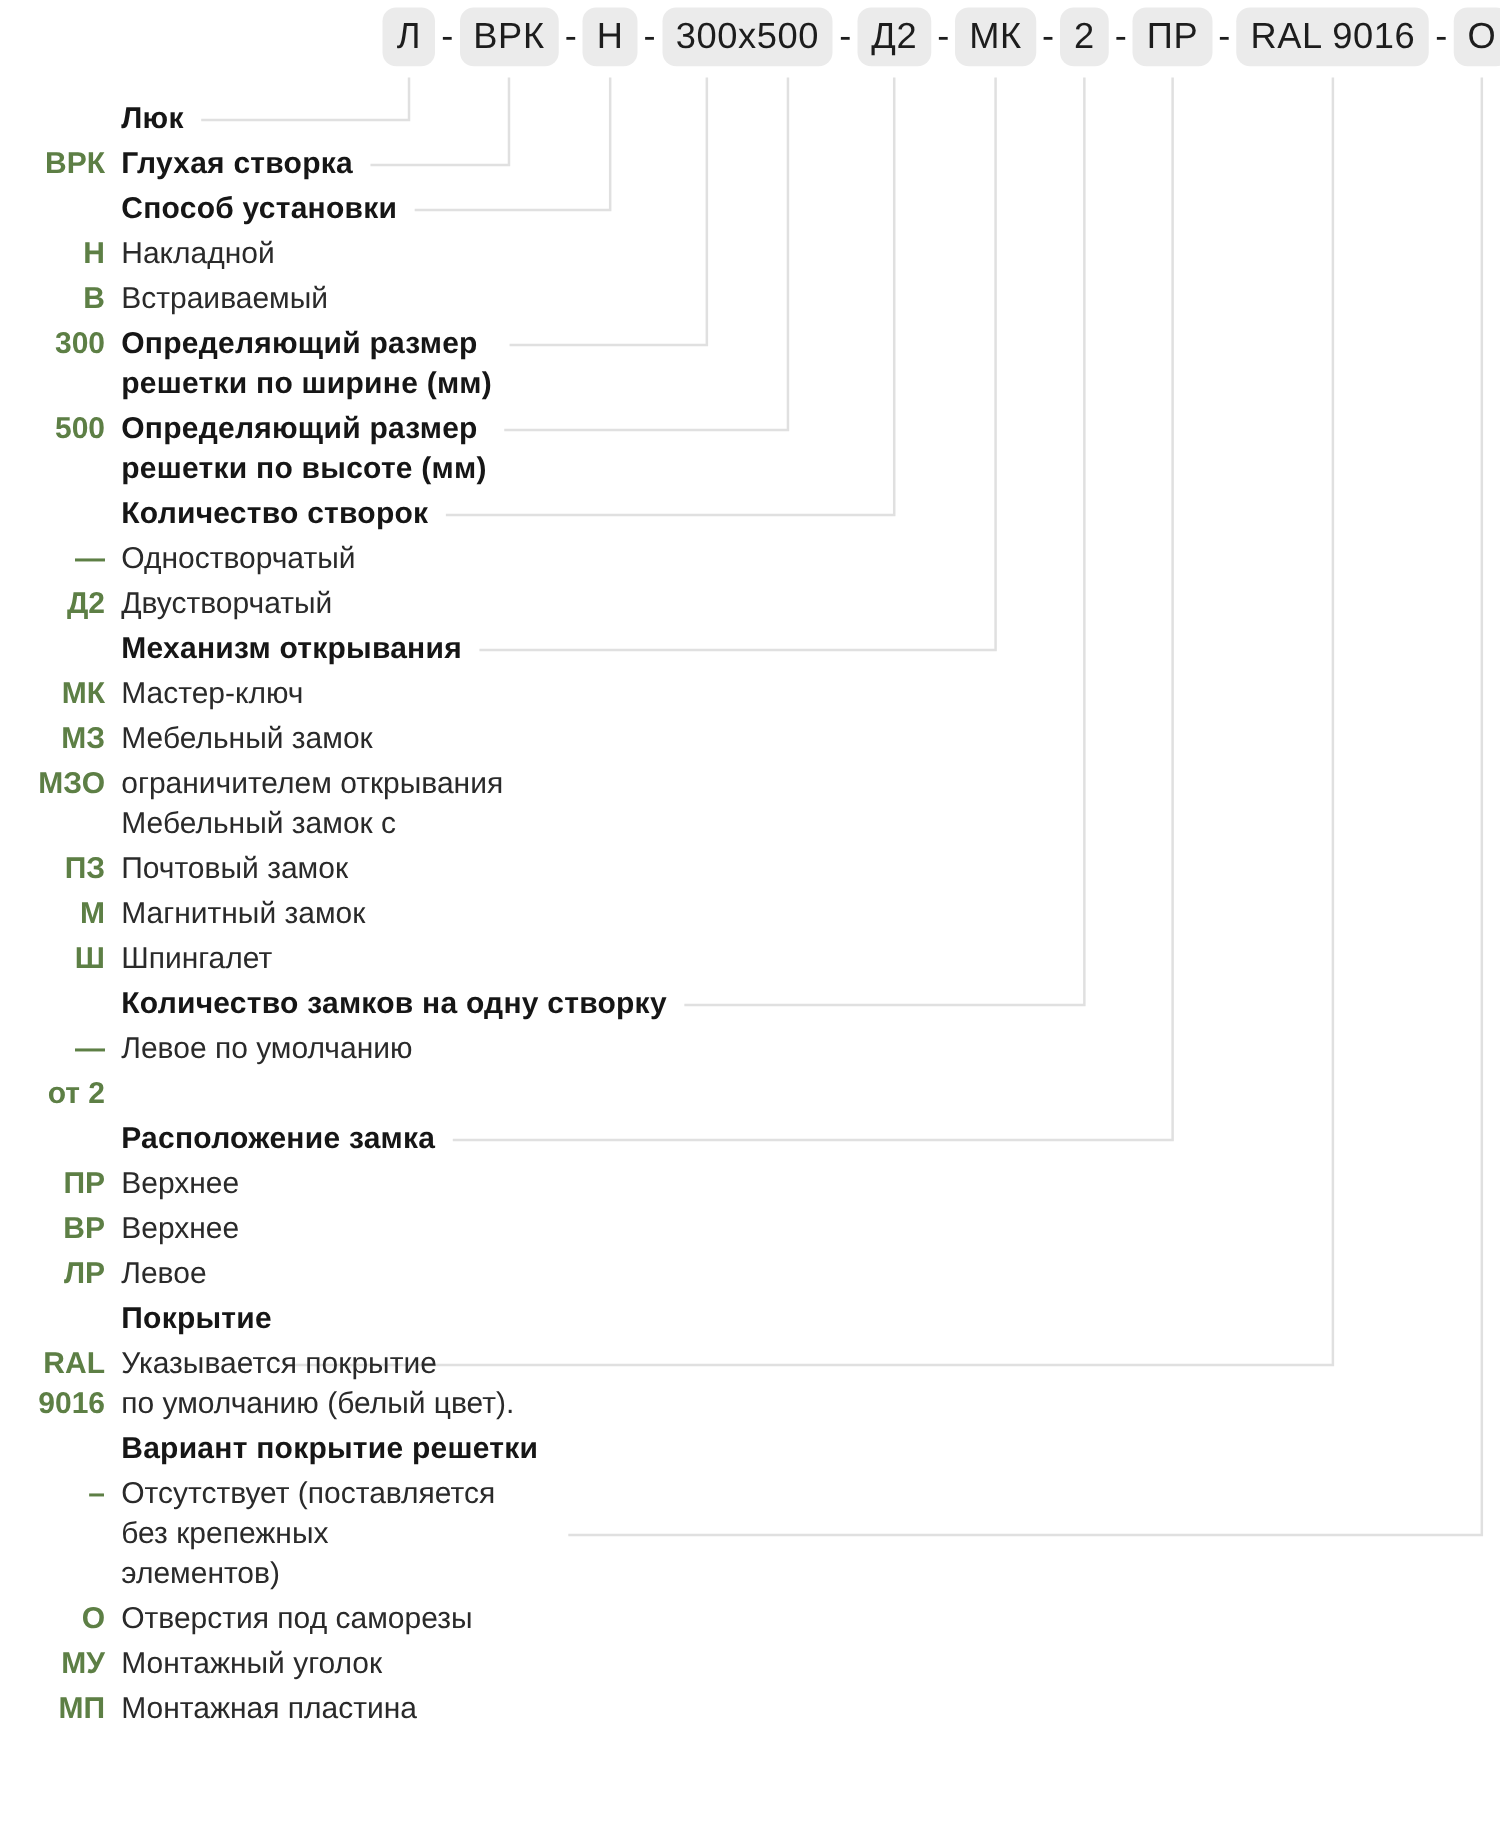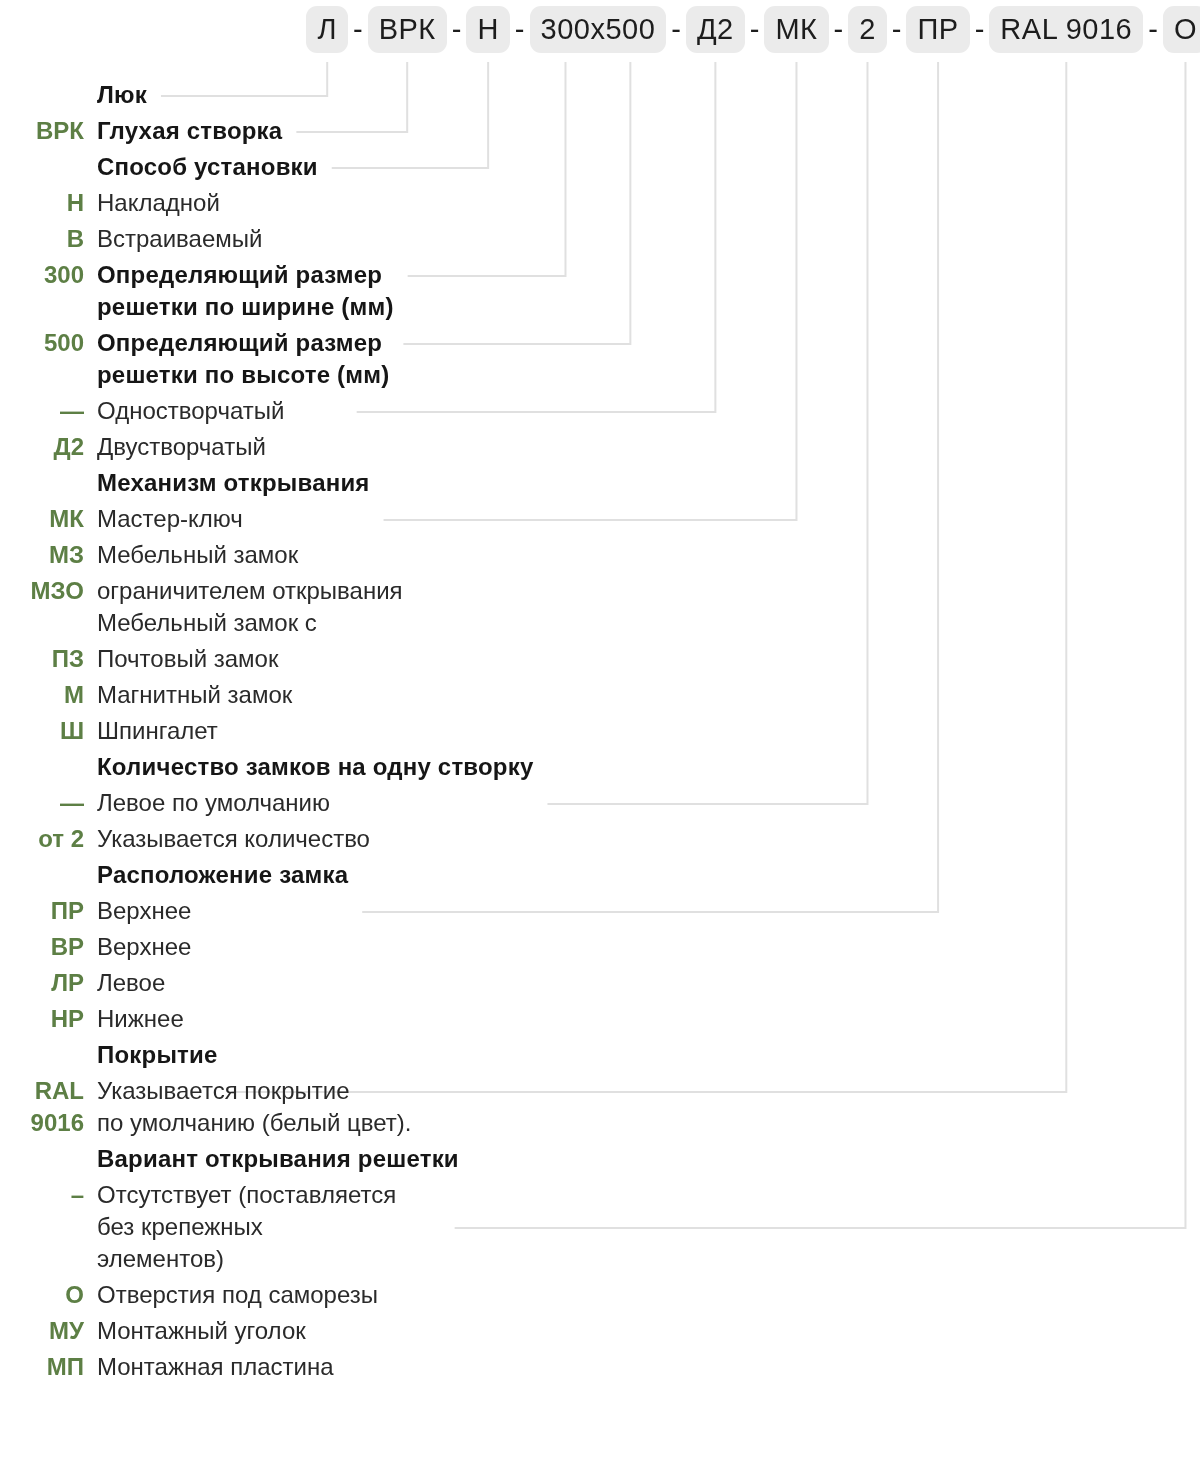--- a/index.html
+++ b/index.html
@@ -128,20 +128,26 @@
           <span>решетки по ширине (мм)</span>
         </div>
       </div>
       <div class="row bold">
         <div class="code">500</div>
         <div class="label">
           <span>Определяющий размер</span>
           <span>решетки по высоте (мм)</span>
         </div>
       </div>
+      <div class="row bold">
+        <div class="code"></div>
+        <div class="label">
+          <span>Количество створок</span>
+        </div>
+      </div>
       <div class="row">
         <div class="code">—</div>
         <div class="label">
           <span>Одностворчатый</span>
         </div>
       </div>
       <div class="row">
         <div class="code">Д2</div>
         <div class="label">
           <span>Двустворчатый</span>
@@ -197,23 +203,20 @@
         </div>
       </div>
       <div class="row">
         <div class="code">—</div>
         <div class="label">
           <span>Левое по умолчанию</span>
         </div>
       </div>
       <div class="row">
         <div class="code">от 2</div>
-        <div class="label">
-          <span>Указывается количество</span>
-        </div>
       </div>
       <div class="row bold">
         <div class="code"></div>
         <div class="label">
           <span>Расположение замка</span>
         </div>
       </div>
       <div class="row">
         <div class="code">ПР</div>
         <div class="label">
@@ -223,46 +226,40 @@
       <div class="row">
         <div class="code">ВР</div>
         <div class="label">
           <span>Верхнее</span>
         </div>
       </div>
       <div class="row">
         <div class="code">ЛР</div>
         <div class="label">
           <span>Левое</span>
-        </div>
-      </div>
-      <div class="row">
-        <div class="code">НР</div>
-        <div class="label">
-          <span>Нижнее</span>
         </div>
       </div>
       <div class="row bold">
         <div class="code"></div>
         <div class="label">
           <span>Покрытие</span>
         </div>
       </div>
       <div class="row">
         <div class="code">RAL
 9016</div>
         <div class="label">
           <span>Указывается покрытие</span>
           <span>по умолчанию (белый цвет).</span>
         </div>
       </div>
       <div class="row bold">
         <div class="code"></div>
         <div class="label">
-          <span>Вариант открывания решетки</span>
+          <span>Вариант покрытие решетки</span>
         </div>
       </div>
       <div class="row">
         <div class="code">–</div>
         <div class="label">
           <span>Отсутствует (поставляется</span>
           <span>без крепежных</span>
           <span>элементов)</span>
         </div>
       </div>

